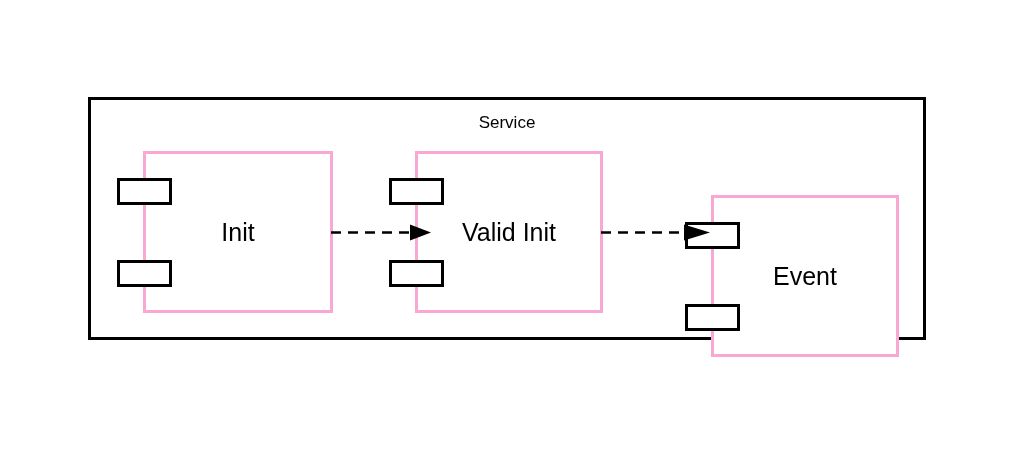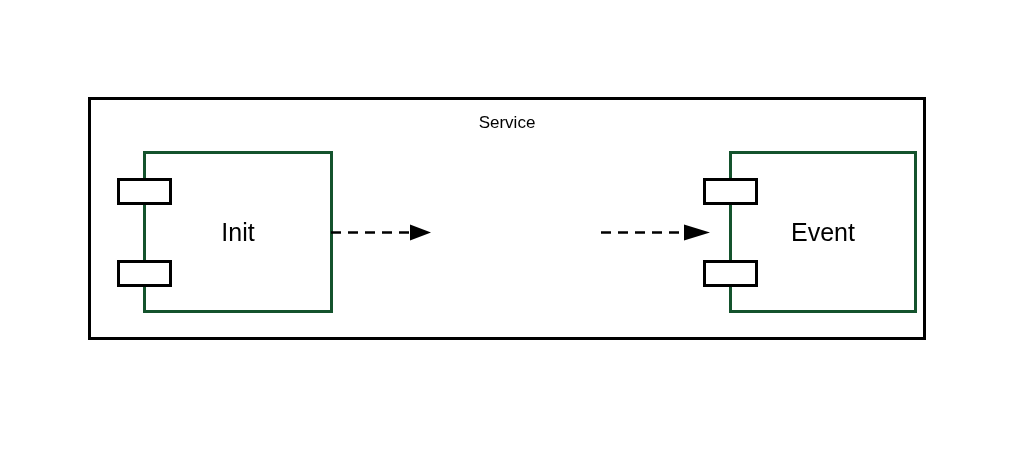--- a/index.html
+++ b/index.html
@@ -33,35 +33,35 @@
     width: 100%;
     text-align: center;
     font-size: 17px;
     line-height: 29px;
     white-space: nowrap;
   }
   .component {
     position: absolute;
     top: 151px;
     height: 162px;
-    border: 3px solid #14532d;
+    border: 3px solid #f9a8d4;
     background: #ffffff;
     box-sizing: border-box;
     display: flex;
     align-items: center;
     justify-content: center;
   }
   .component-label {
     font-size: 25px;
     line-height: 29px;
     white-space: nowrap;
   }
   .comp-init  { left: 143px; width: 190px; }
   .comp-valid { left: 415px; width: 188px; }
-  .comp-event { left: 729px; width: 188px; }
+  .comp-event { left: 711px; width: 188px; margin-top: 44px; }
   .port {
     position: absolute;
     left: -29px;
     width: 55px;
     height: 27px;
     border: 3px solid #000000;
     background: #ffffff;
     box-sizing: border-box;
   }
   .port-top    { top: 24px; }
@@ -82,20 +82,25 @@
   <div class="service-box">
     <div class="service-label">Service</div>
   </div>
 
   <div class="component comp-init">
     <div class="port port-top"></div>
     <div class="port port-bottom"></div>
     <div class="component-label">Init</div>
   </div>
 
+  <div class="component comp-valid">
+    <div class="port port-top"></div>
+    <div class="port port-bottom"></div>
+    <div class="component-label">Valid Init</div>
+  </div>
 
   <div class="component comp-event">
     <div class="port port-top"></div>
     <div class="port port-bottom"></div>
     <div class="component-label">Event</div>
   </div>
 
   <svg class="arrow-svg arrow-1" width="104" height="25" viewBox="0 0 104 25">
     <line x1="0" y1="12.5" x2="80" y2="12.5" stroke="#000000" stroke-width="2.6" stroke-dasharray="10 7"></line>
     <polygon points="79,4.5 100,12.5 79,20.5" fill="#000000"></polygon>

